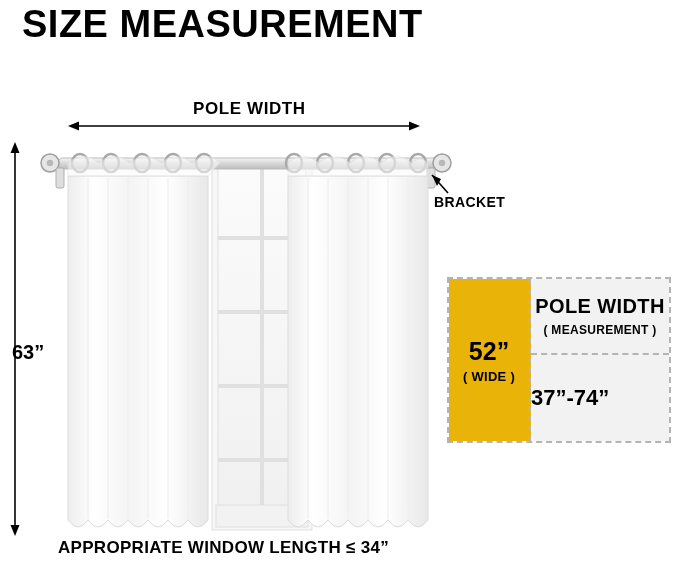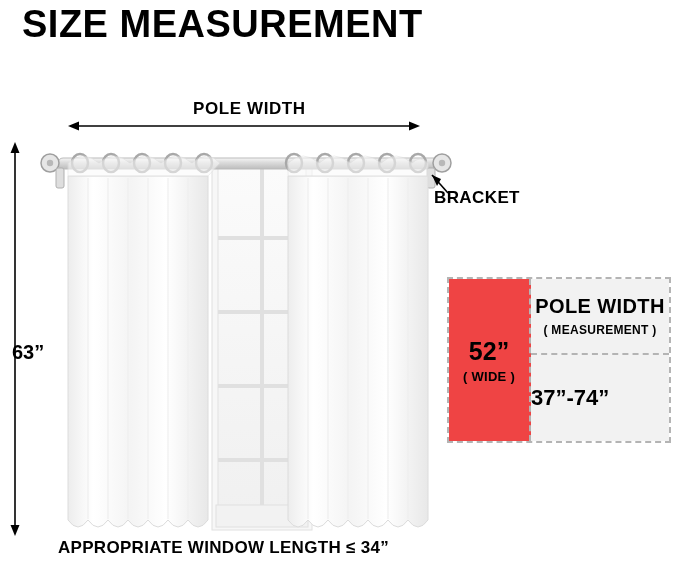--- a/index.html
+++ b/index.html
@@ -62,22 +62,22 @@
     left: 12px;
     top: 341px;
     font-size: 20px;
     font-weight: bold;
     white-space: nowrap;
   }
 
   
   #bracket-label {
     left: 434px;
-    top: 188px;
-    font-size: 17px;
+    top: 194px;
+    font-size: 14px;
     font-weight: bold;
     letter-spacing: 0.4px;
     white-space: nowrap;
   }
 
   
   #bottom-caption {
     left: 58px;
     top: 538px;
     font-size: 17px;
@@ -98,21 +98,21 @@
     flex-direction: row;
   }
   .spec-left {
     width: 82px;
     box-sizing: border-box;
     border-right: 2px dashed #b4b4b4;
     display: flex;
     flex-direction: column;
     align-items: center;
     justify-content: center;
-    background: #ef4444;
+    background: #eab308;
   }
   .spec-right {
     flex: 1;
     display: flex;
     flex-direction: column;
   }
   .spec-right-top {
     height: 76px;
     box-sizing: border-box;
     border-bottom: 2px dashed #b4b4b4;

